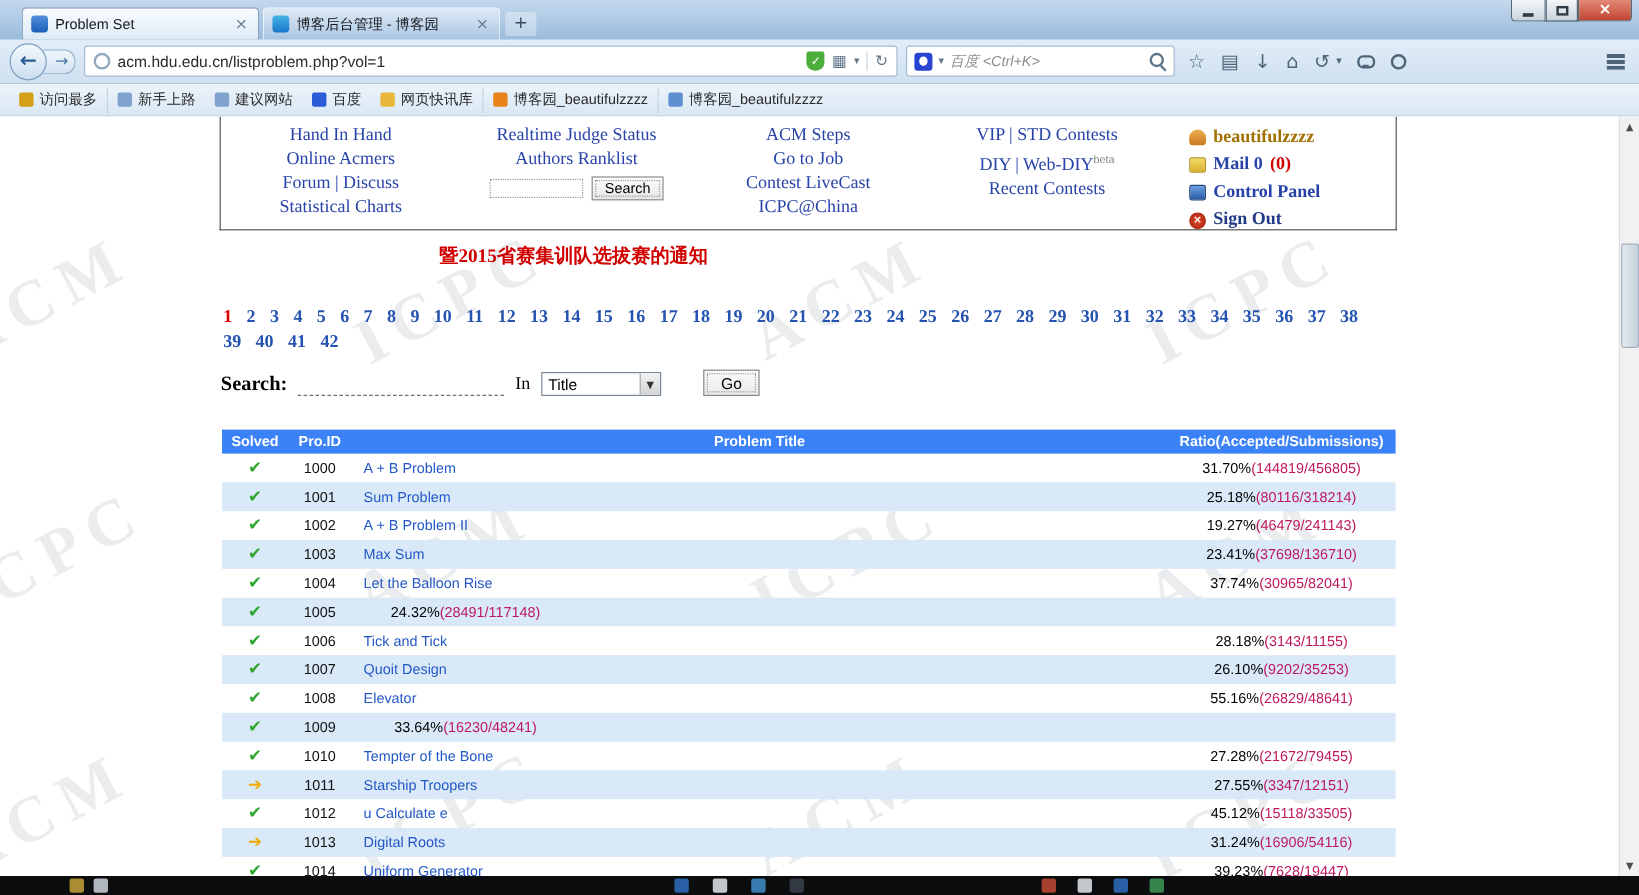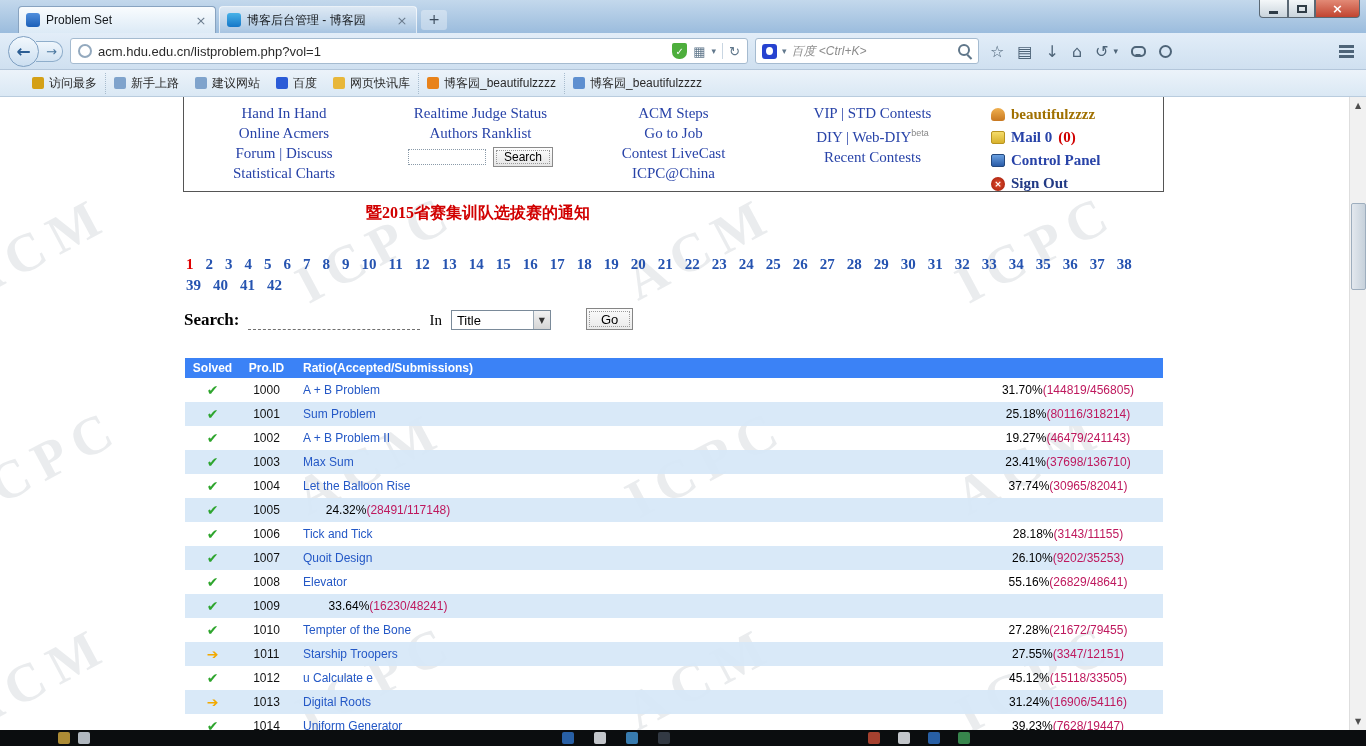--- a/index.html
+++ b/index.html
@@ -44,21 +44,21 @@
   .mag{width:14px;height:14px;position:relative;flex:none}
   .mag::before{content:"";position:absolute;left:0;top:0;width:8px;height:8px;border:2px solid #5F7689;border-radius:50%}
   .mag::after{content:"";position:absolute;left:10px;top:10px;width:6px;height:2px;background:#5F7689;transform:rotate(45deg);transform-origin:0 0}
   .tb-icons{flex:1;display:flex;align-items:center;gap:13px;padding:0 4px;color:#4E6478;font-size:16px}
   .tb-icons .caret{font-size:9px;margin-left:-8px;color:#4E6478}
   .bubble{width:15px;height:11px;border:2px solid #4E6478;border-radius:5px;position:relative}
   .bubble::after{content:"";position:absolute;left:2px;bottom:-5px;border:3px solid transparent;border-top-color:#4E6478}
   .smile{width:13px;height:13px;border:2px solid #4E6478;border-radius:50%}
   .menu-bars{width:15px;height:13px;background:repeating-linear-gradient(to bottom,#4E6478 0 3px,transparent 3px 5px);margin-left:auto}
 
-  .bookmarksbar{height:27px;background:linear-gradient(#ECF3FA,#DAE8F4);border-bottom:1px solid #B9CCDE;display:flex;align-items:center;padding-left:24px;font-size:12px;color:#2A2A2A}
+  .bookmarksbar{height:27px;background:linear-gradient(#ECF3FA,#DAE8F4);border-bottom:1px solid #B9CCDE;display:flex;align-items:center;padding-left:8px;font-size:12px;color:#2A2A2A}
   .bm-item{display:flex;align-items:center;gap:5px;padding:2px 8px;white-space:nowrap}
   .bm-icon{width:12px;height:12px;border-radius:2px;background:#7FA3CC;flex:none}
   .bm-item:nth-child(1) .bm-icon{background:#D4A017}
   .bm-item:nth-child(4) .bm-icon{background:#2B5BD7}
   .bm-item:nth-child(5) .bm-icon{background:#E8B73A}
   .bm-item:nth-child(6) .bm-icon{background:#E8821A}
   .bm-item:nth-child(7) .bm-icon{background:#5E8FD0}
   .bm-item:nth-child(2),.bm-item:nth-child(6),.bm-item:nth-child(7){border-left:1px dotted #A8BCCE}
 
   
@@ -353,20 +353,21 @@
         <span class="select-value">Title</span>
         <span class="select-btn glyph">▼</span>
       </div>
       <button class="go-btn">Go</button>
     </div>
 
     <div class="ptable">
       <div class="thead">
         <div class="th th-solved">Solved</div>
         <div class="th th-id">Pro.ID</div>
+        <div class="th th-title">Problem Title</div>
         <div class="th th-ratio">Ratio(Accepted/Submissions)</div>
       </div>
       <div class="tbody">
 
       <div class="prow solved">
           <div class="td-solved"><span class="status-icon glyph">✔</span></div>
           <div class="td-id">1000</div>
           <div class="td-title"><a class="plink" href="#">A + B Problem</a></div>
           <div class="td-ratio"><span class="pct">31.70%</span><span class="ratio-nums">(144819/456805)</span></div>
         </div>

